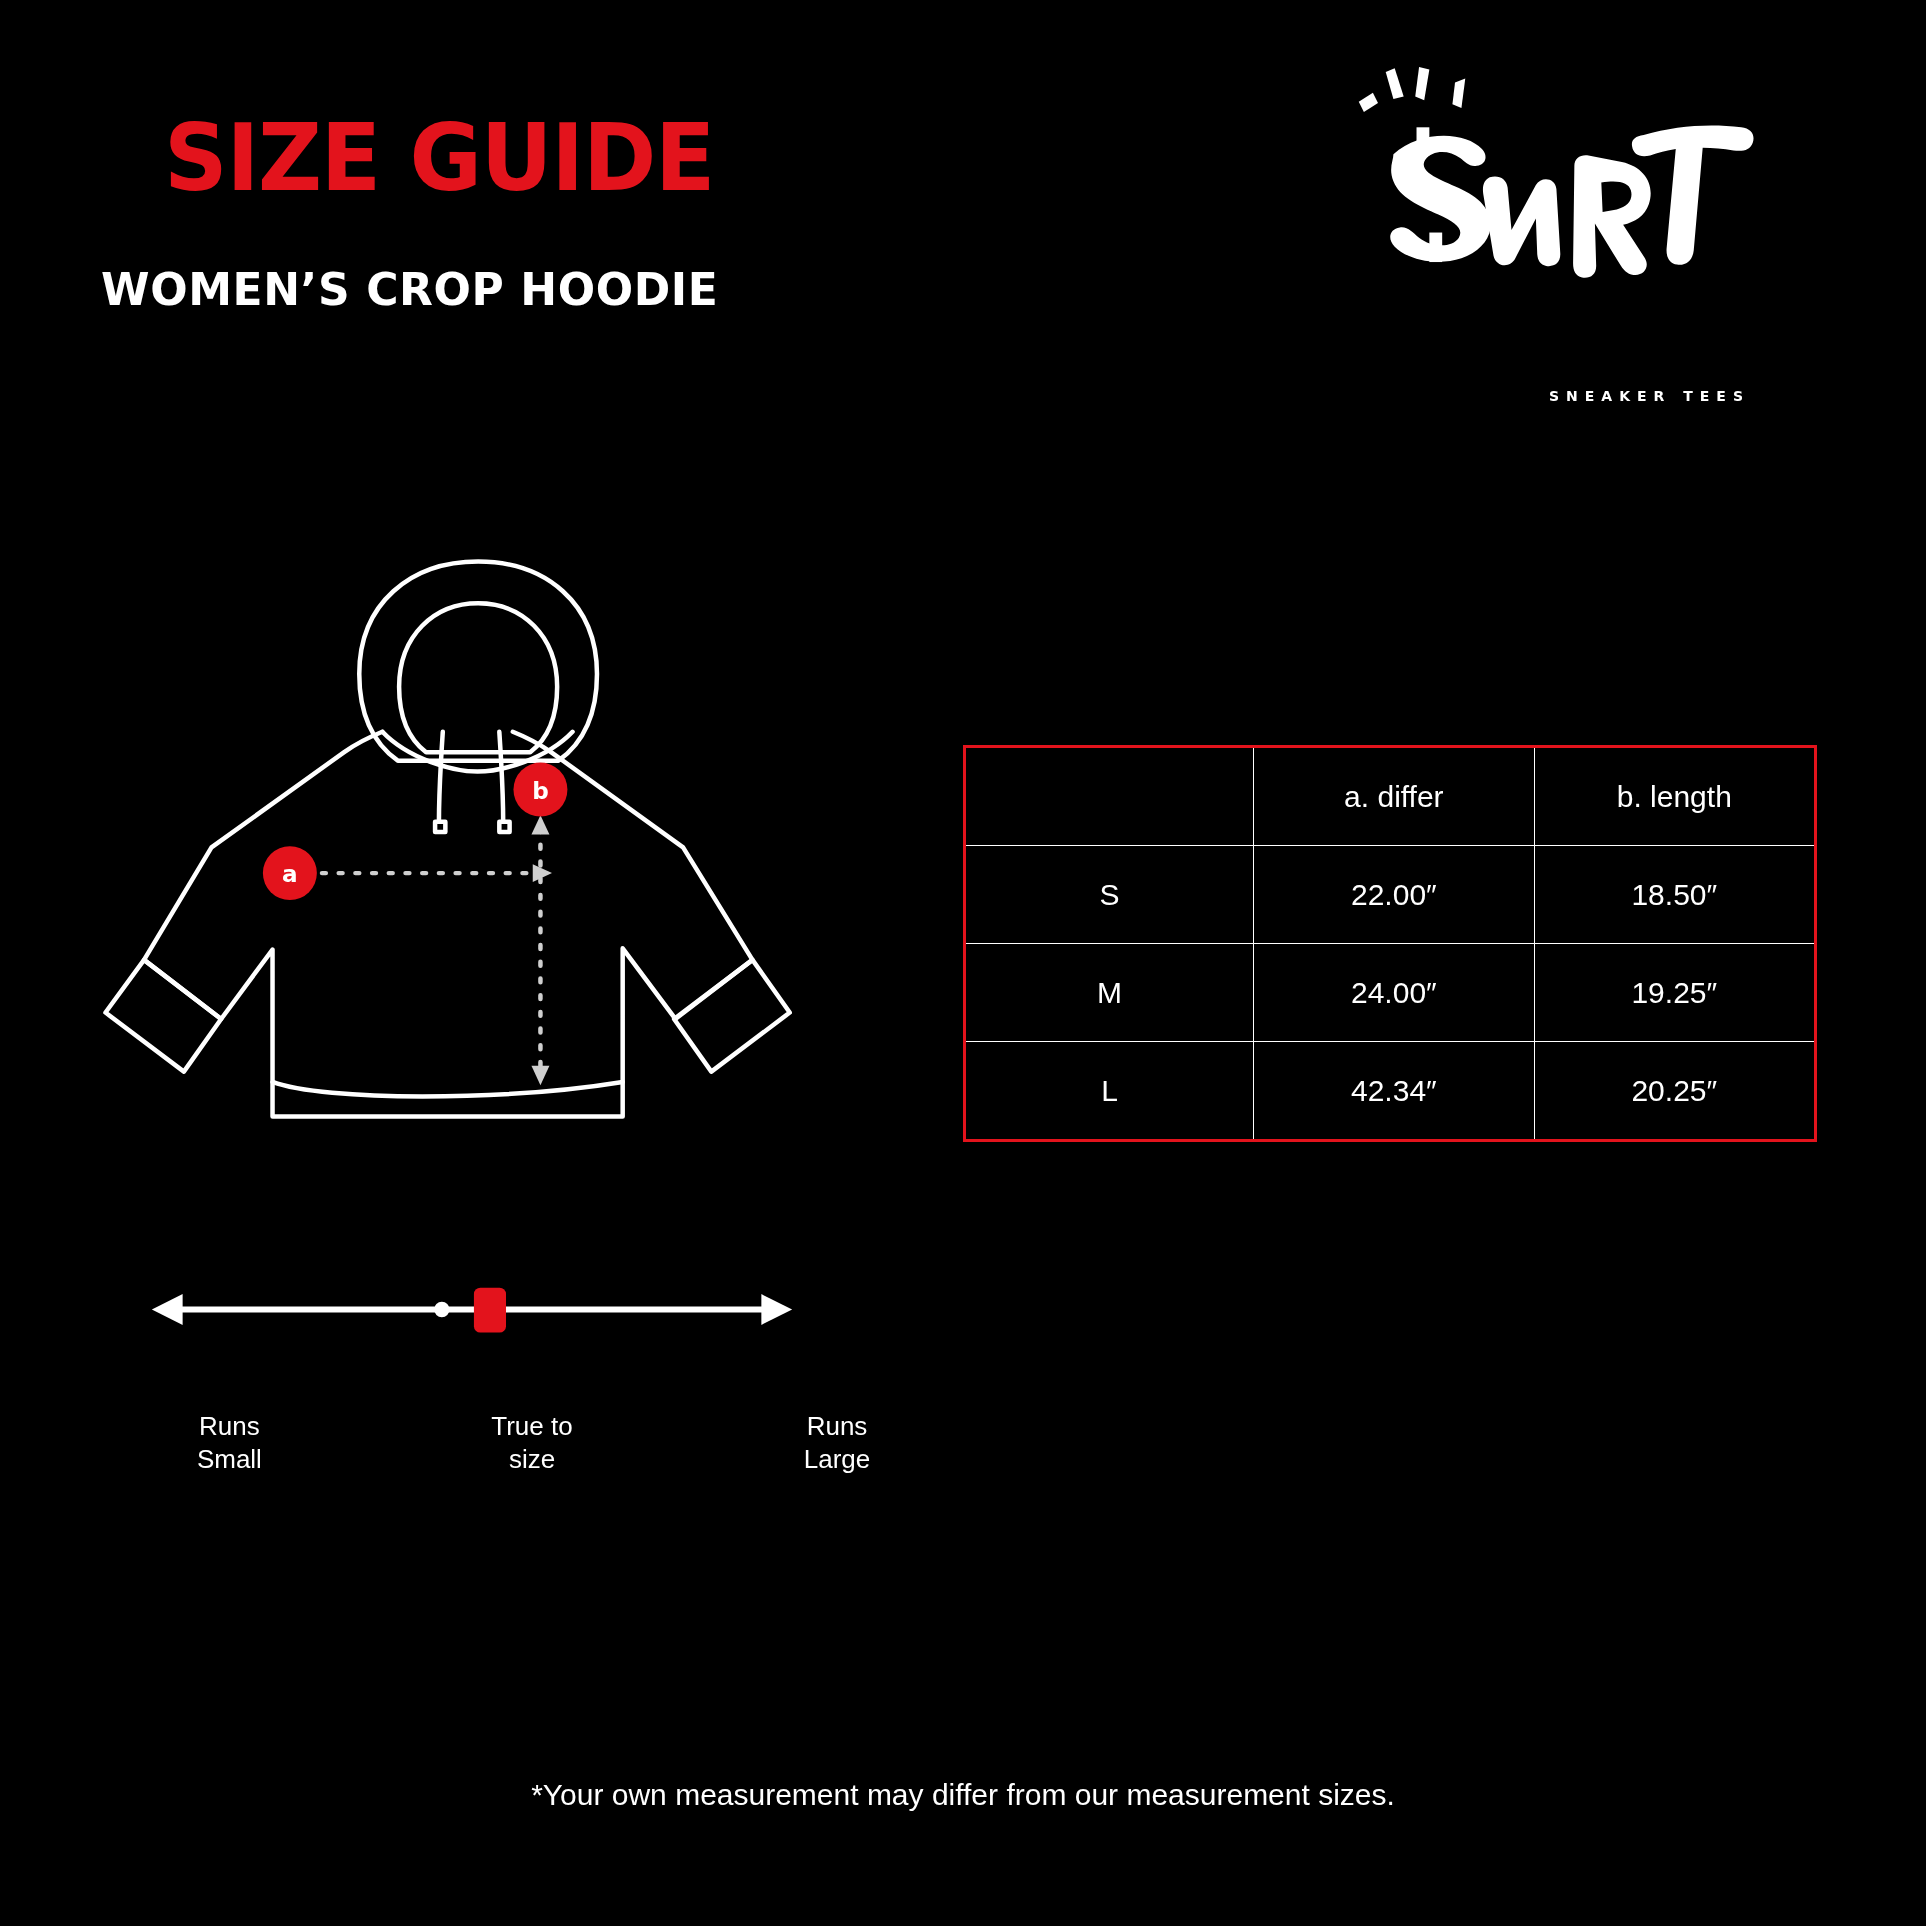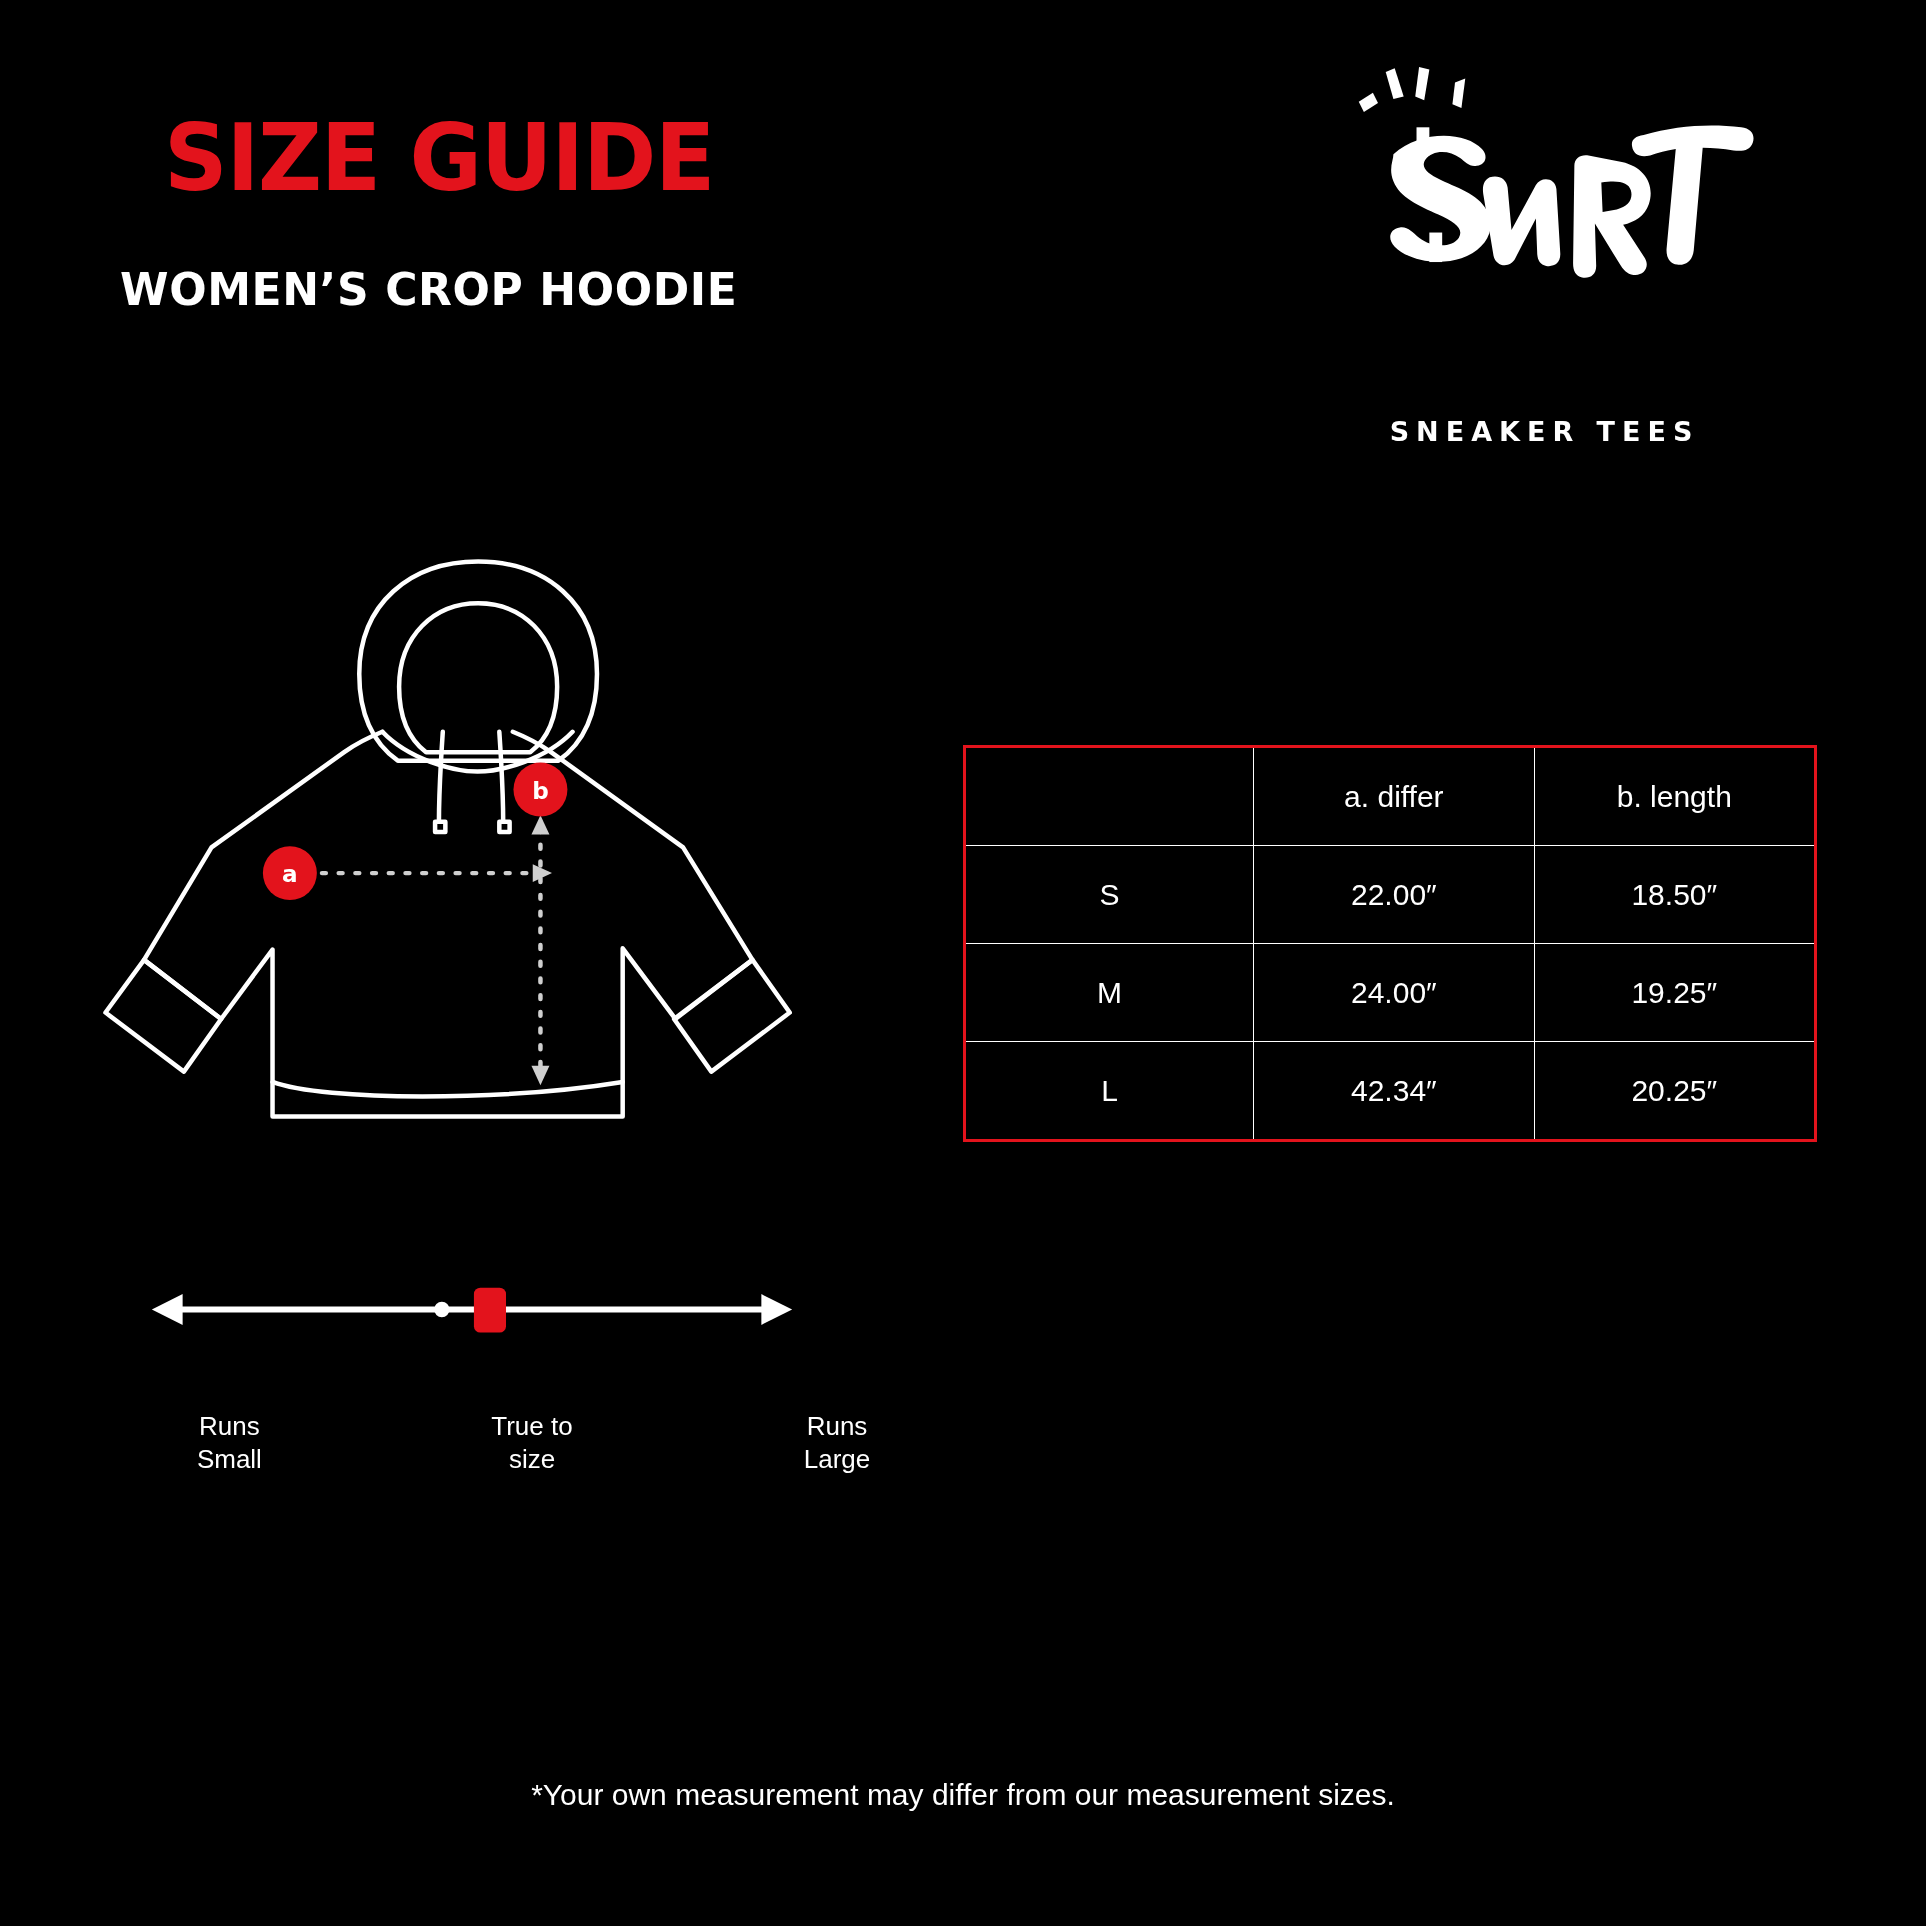--- a/index.html
+++ b/index.html
@@ -33,44 +33,42 @@
   #header-subtitle {
     position: absolute;
     left: 101px;
     top: 268px;
     color: #ffffff;
     font-family: "DejaVu Sans", sans-serif;
     font-weight: bold;
     font-size: 44px;
     letter-spacing: 0.6px;
     line-height: 1;
-    margin-left: 19px;
   }
 
   
   #brand-logo-wrap {
     position: absolute;
     left: 1297px;
     top: 58px;
     width: 488px;
     height: 308px;
   }
   #brand-logo-wrap svg { display: block; }
   #brand-tagline {
     position: absolute;
     left: 1339px;
     top: 388px;
     width: 411px;
-    text-align: center;
-    color: #ffffff;
-    font-family: "DejaVu Sans", sans-serif;
-    font-weight: bold;
-    font-size: 27px;
+    text-align: right;
+    color: #ffffff;
+    font-family: "DejaVu Sans", sans-serif;
+    font-weight: bold;
+    font-size: 14px;
     letter-spacing: 7px;
-    margin-top: 28px;
   }
 
   
   #garment-illustration {
     position: absolute;
     left: 83px;
     top: 539px;
     width: 726px;
     height: 604px;
   }

